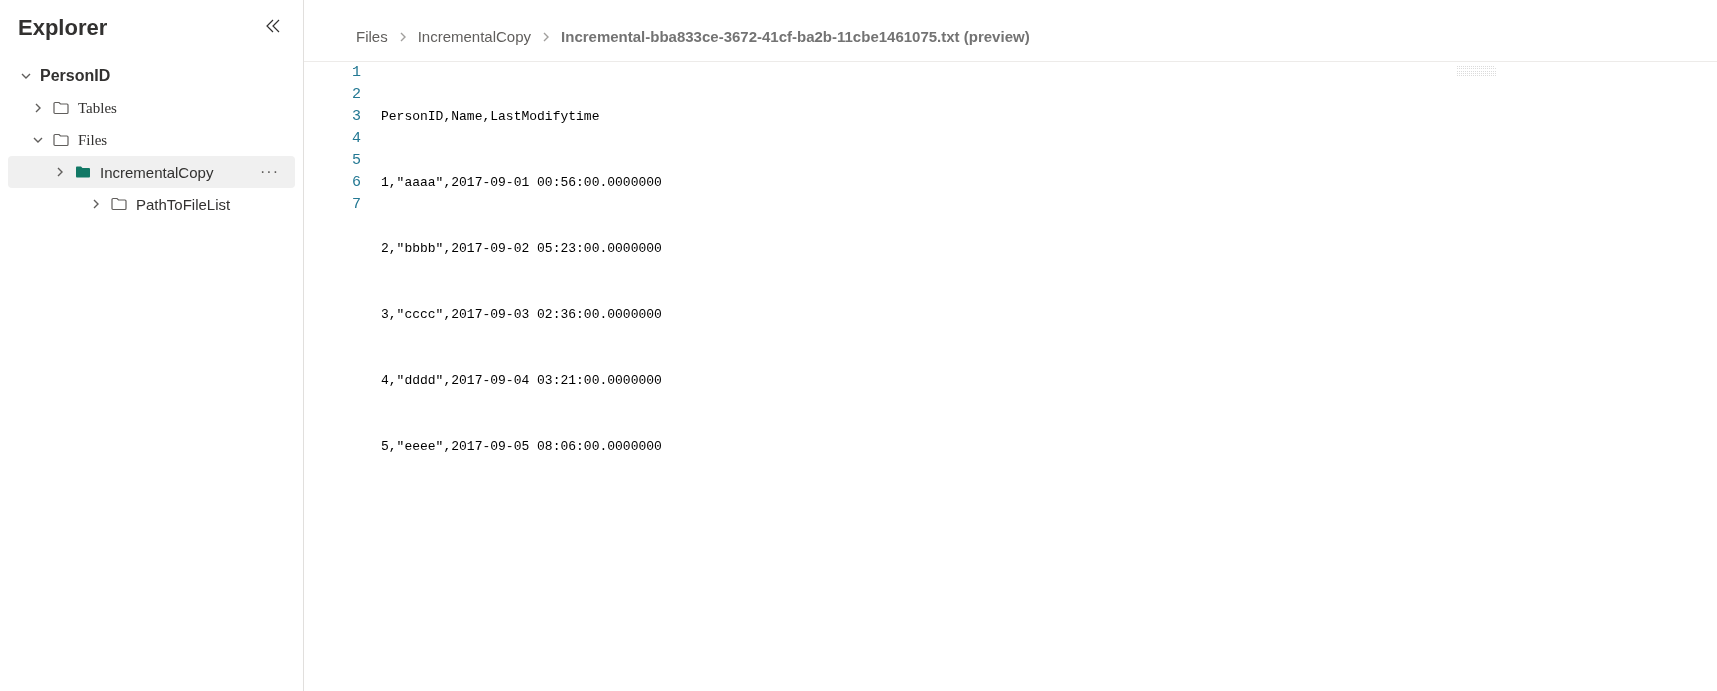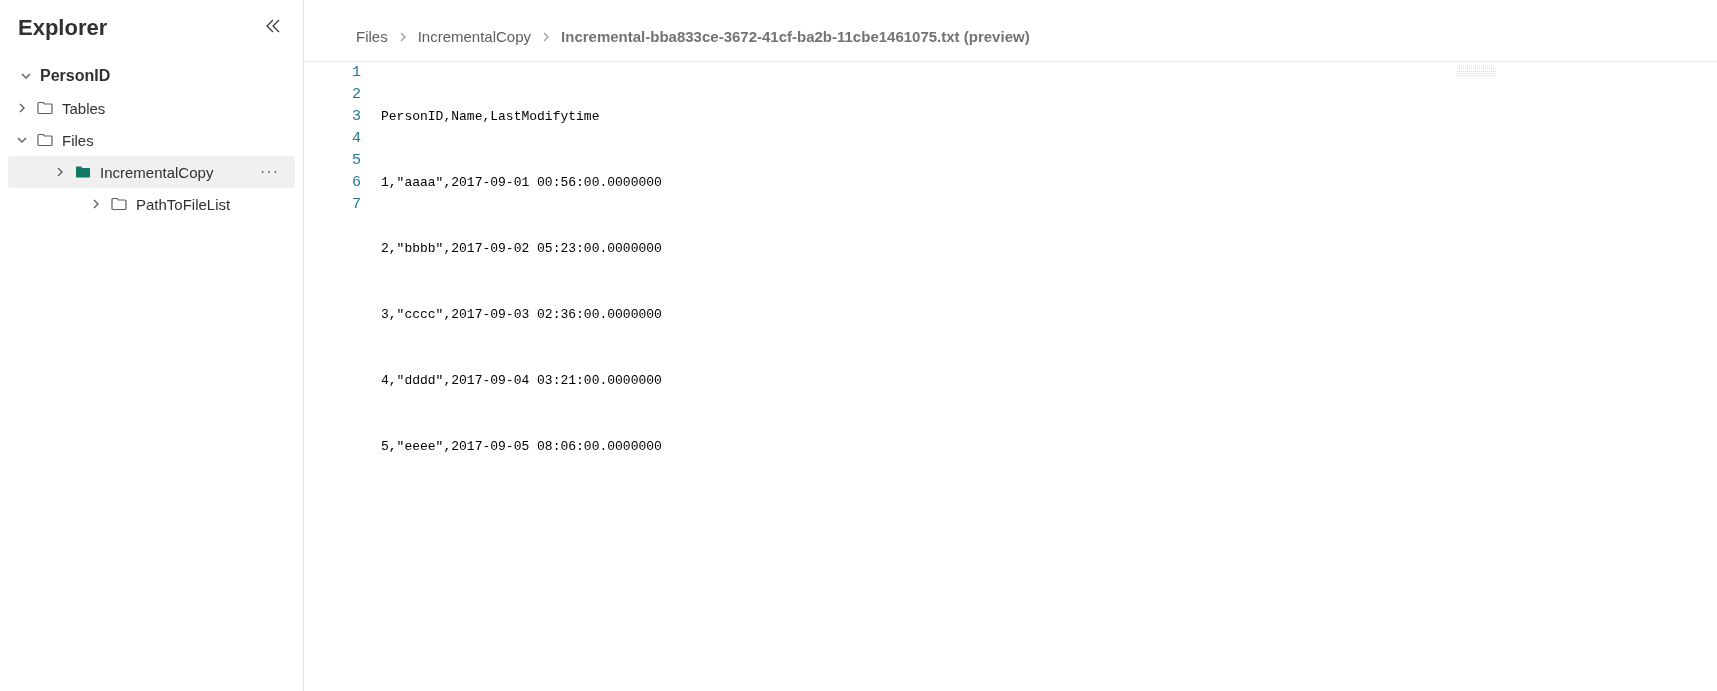--- a/index.html
+++ b/index.html
@@ -56,21 +56,22 @@
       font-size: 15px;
       position: relative;
     }
     
     .tree-item.root {
       font-weight: 600;
       font-size: 16px;
     }
     
     .tree-item.level-1 {
-      padding-left: 14px;
+      padding-left: 30px;
+      font-family: Liberation Serif, serif;
     }
     
     .tree-item.level-2 {
       padding-left: 44px;
       margin-left: 44px;
     }
     
     .tree-item.selected {
       background: #f0f0f0;
       border-radius: 4px;

